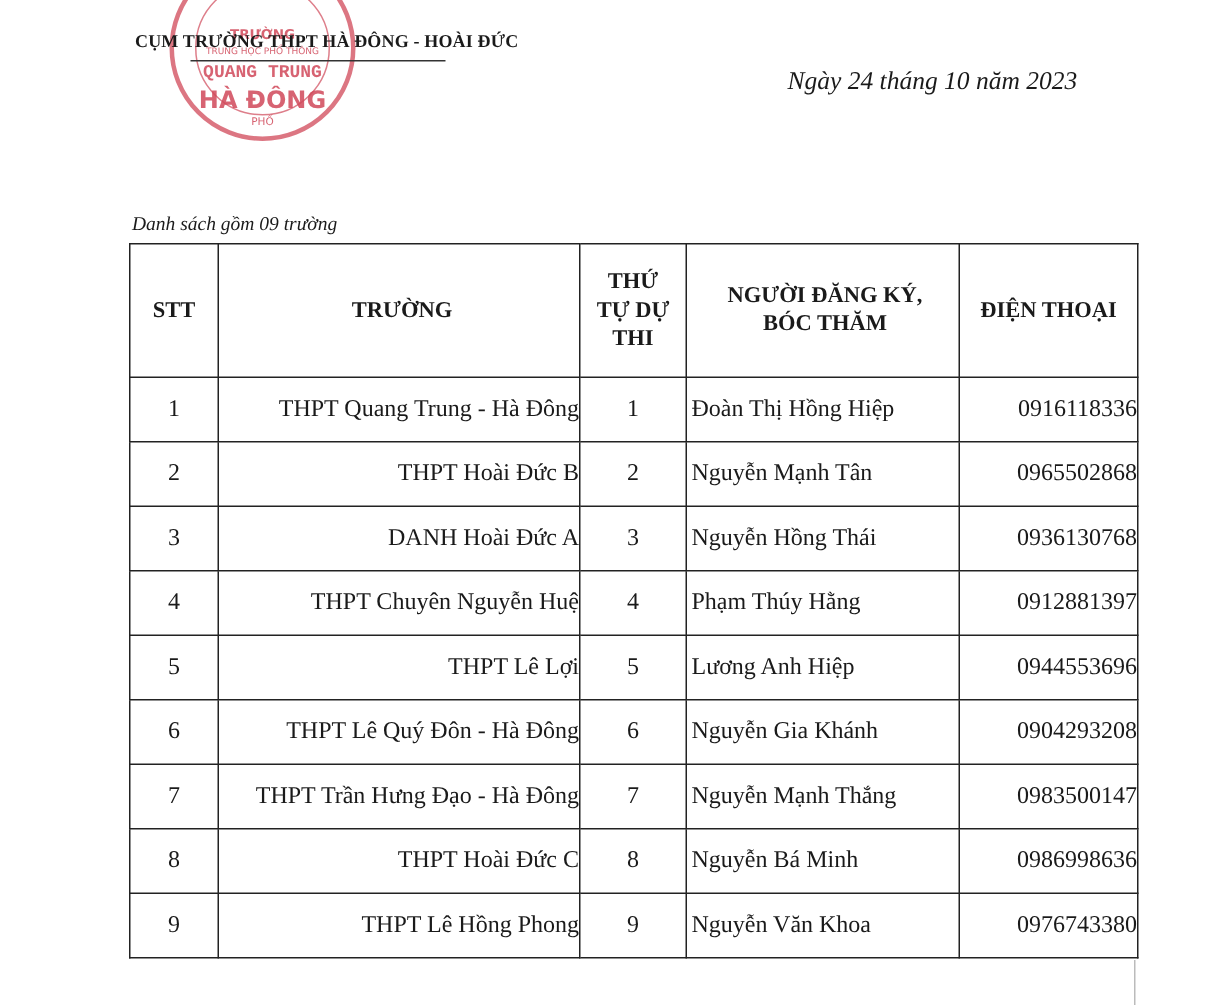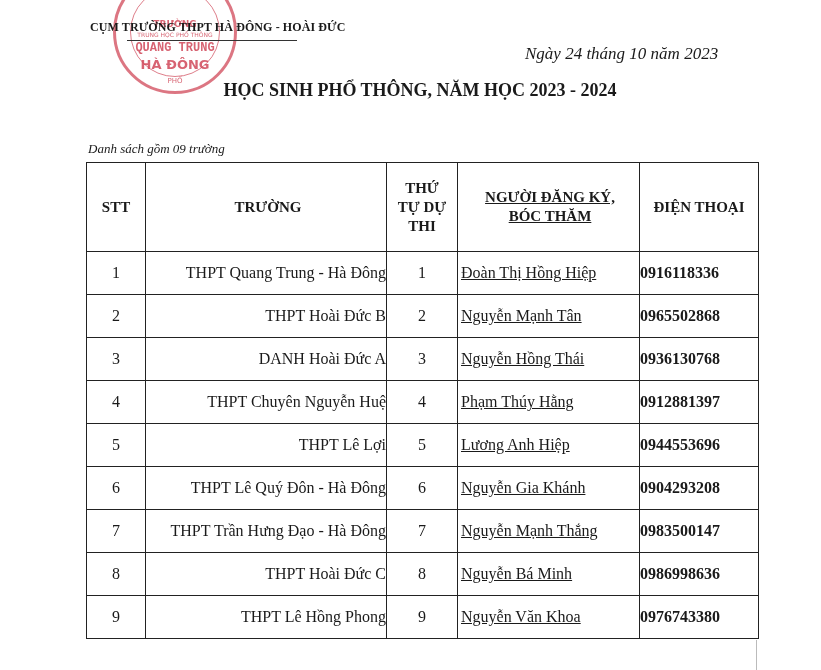--- a/index.html
+++ b/index.html
@@ -35,40 +35,40 @@
       content: ""; position: absolute; left: 14px; top: 14px; right: 14px; bottom: 14px;
       border-radius: 50%; border: 1.5px solid rgba(200,40,60,0.7);
     }
     .stamp-text {
       position: absolute; left: 0; width: 100%; text-align: center;
       font-family: "DejaVu Sans", sans-serif; color: rgba(200,40,60,0.85); font-weight: bold;
     }
     .stamp-l1 { top: 46px; font-size: 9px; }
     .stamp-l2 { top: 58px; font-size: 6px; font-weight: normal; }
     .stamp-l3 { top: 68px; font-size: 12px; font-family: Liberation Mono, monospace; }
-    .stamp-l4 { top: 84px; font-size: 13px; }
+    .stamp-l4 { top: 84px; font-size: 16px; }
     .stamp-l5 { top: 104px; font-size: 7px; font-weight: normal; }
 
     table.list {
       position: absolute; left: 86px; top: 162px;
       border-collapse: collapse; font-size: 16px;
     }
     table.list th, table.list td {
       border: 1.2px solid #222; padding: 0;
     }
     table.list th {
       font-weight: bold; font-size: 15px; height: 88px; line-height: 19px;
       text-align: center; vertical-align: middle;
     }
     table.list td { height: 42px; vertical-align: middle; }
     .c-stt { width: 58px; text-align: center; }
     .c-school { width: 236px; text-align: right; padding-left: 4px !important; }
     .c-order { width: 70px; text-align: center; }
-    .c-person { width: 178px; text-align: left; padding-left: 3px !important; text-decoration: underline; }
-    .c-phone { width: 118px; text-align: left; font-weight: bold; }
+    .c-person { width: 178px; text-align: left; padding-left: 3px !important; }
+    .c-phone { width: 118px; text-align: right; }
     th.c-school { text-align: center; }
     th.c-person { text-align: center; }
     .margin-mark {
       position: absolute; right: 64px; top: 640px; width: 1px; height: 30px; background: #bbb;
     }
   </style>
 </head>
 <body>
 
 <div class="stamp">
@@ -77,21 +77,20 @@
   <div class="stamp-text stamp-l3">QUANG TRUNG</div>
   <div class="stamp-text stamp-l4">HÀ ĐÔNG</div>
   <div class="stamp-text stamp-l5">PHỐ</div>
 </div>
 
 <div class="org">CỤM TRƯỜNG THPT HÀ ĐÔNG - HOÀI ĐỨC</div>
 <div class="org-underline"></div>
 <div class="date">Ngày 24 tháng 10 năm 2023</div>
 
 <div class="title">
-  <div>HỌC SINH PHỔ THÔNG, NĂM HỌC 2023 - 2024</div>
 </div>
 
 <div class="subtitle">Danh sách gồm 09 trường</div>
 
 <table class="list">
   <thead>
     <tr>
       <th class="c-stt">STT</th>
       <th class="c-school">TRƯỜNG</th>
       <th class="c-order">

